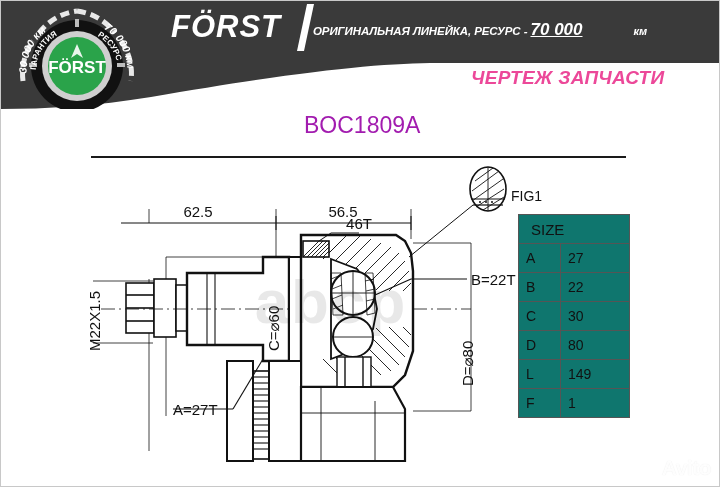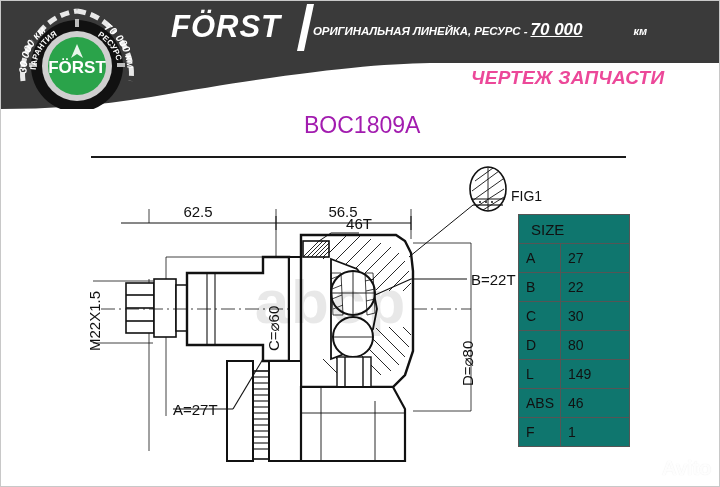--- a/index.html
+++ b/index.html
@@ -440,24 +440,20 @@
         </tr>
         <tr>
           <td class="key">D</td>
           <td>80</td>
         </tr>
         <tr>
           <td class="key">L</td>
           <td>149</td>
         </tr>
         <tr>
-          <td class="key">ABS</td>
-          <td>46</td>
-        </tr>
-        <tr>
           <td class="key">F</td>
           <td>1</td>
         </tr>
       </tbody>
   </table>
 
   <div id="wm-abcp">abcp</div>
   <div id="wm-avito">
     <svg width="22" height="22" viewBox="0 0 22 22">
       <circle cx="6" cy="6" r="4.4" fill="rgba(255,255,255,0.92)"></circle>

